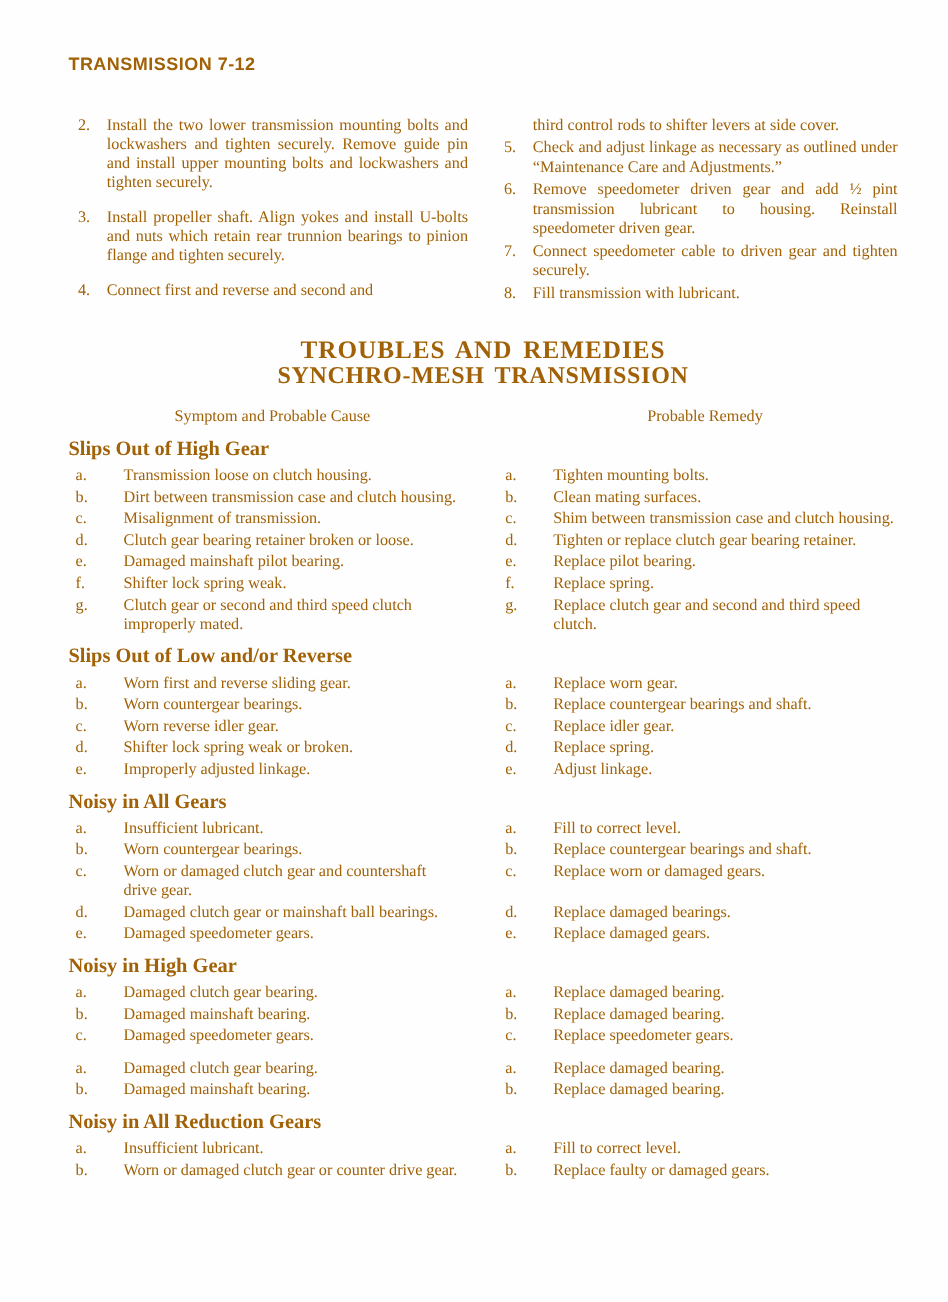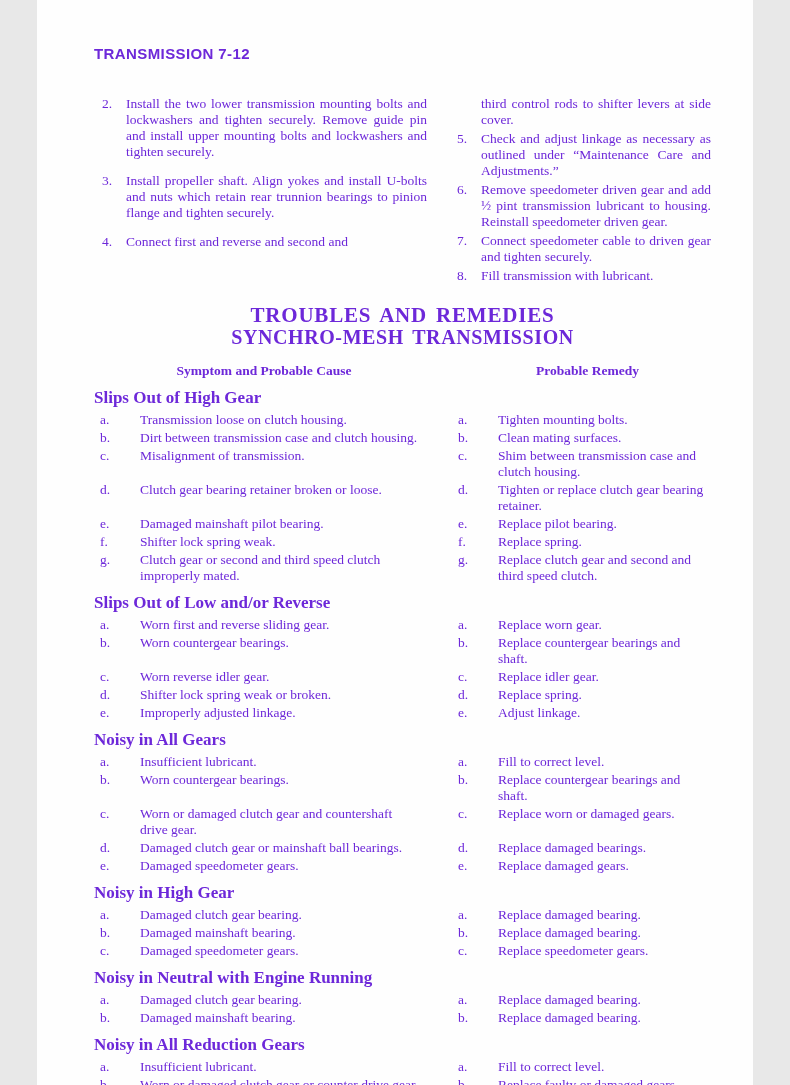--- a/index.html
+++ b/index.html
@@ -1,22 +1,22 @@
 <!DOCTYPE html>
 <html><head>
 <meta charset="utf-8">
 <style>
   html, body { margin: 0; padding: 0; background: #e8e8e8; }
   .page {
     position: relative;
-    width: 716px;
+    width: 790px;
     height: 1085px;
     margin: 0 auto;
     background: #fefefe;
-    color: #6d28d9;
+    color: #a16207;
     font-family: "Liberation Serif", "DejaVu Serif", serif;
     font-size: 13.5px;
     line-height: 16px;
     box-sizing: border-box;
     padding: 46px 42px 20px 57px;
     overflow: hidden;
   }
   
   .runhead {
     font-family: "Liberation Sans", sans-serif;
@@ -52,21 +52,21 @@
     letter-spacing: 0.6px;
     margin-top: 6px;
     word-spacing: 3px;
   }
   
   .thead {
     display: grid;
     grid-template-columns: 328px 1fr;
     column-gap: 36px;
     margin: 18px 0 6px 6px;
-    font-weight: bold;
+    font-weight: normal;
   }
   .thead div { text-align: center; }
   
   .tsection { margin-top: 11px; }
   .sec-h {
     font-weight: bold;
     font-size: 17px;
     margin: 0 0 6px 0;
   }
   .tgrid {
@@ -311,21 +311,20 @@
             <span class="letter">c.</span>
             <span class="ctext">Damaged speedometer gears.</span>
           </div>
           <div class="cell remedy">
             <span class="letter">c.</span>
             <span class="ctext">Replace speedometer gears.</span>
           </div>
         </div>
       </div>
       <div class="tsection">
-        <div class="sec-h">Noisy in Neutral with Engine Running</div>
         <div class="tgrid">
           <div class="cell cause">
             <span class="letter">a.</span>
             <span class="ctext">Damaged clutch gear bearing.</span>
           </div>
           <div class="cell remedy">
             <span class="letter">a.</span>
             <span class="ctext">Replace damaged bearing.</span>
           </div>
           <div class="cell cause">

